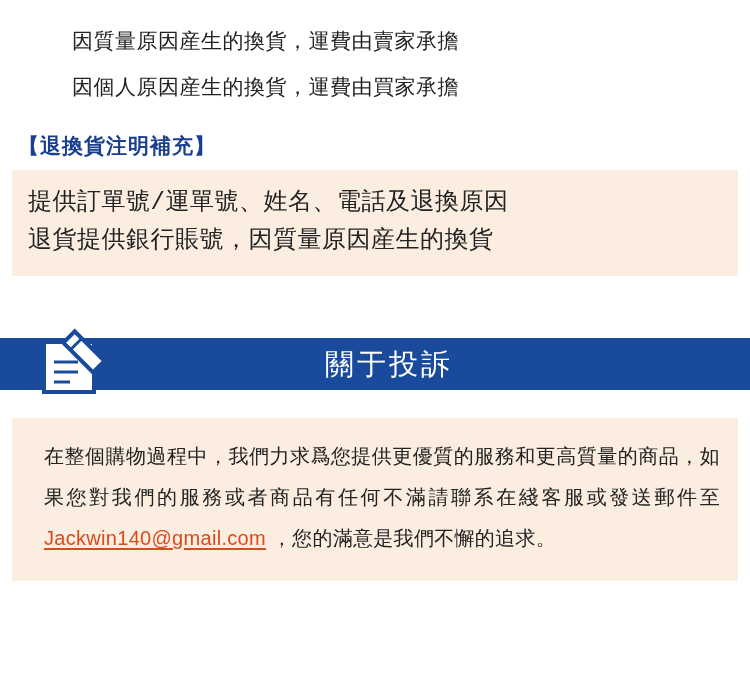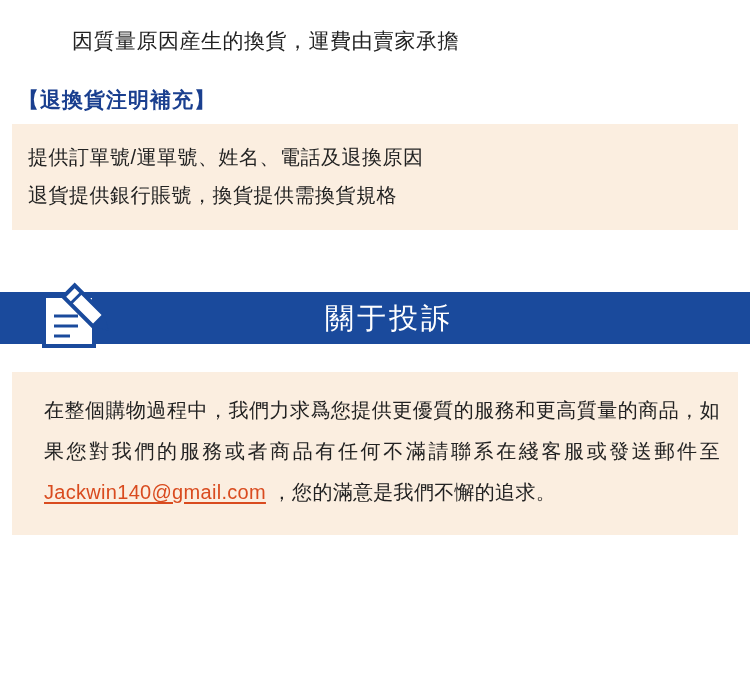--- a/index.html
+++ b/index.html
@@ -41,24 +41,25 @@
     letter-spacing: 1px;
   }
 
   
   .note-box {
     background: #fbeee0;
     margin: 0 12px 0 12px;
     padding: 14px 16px 16px 16px;
   }
   .note-line {
-    font-size: 20px;
+    font-size: 24px;
     line-height: 38px;
     color: #222222;
     letter-spacing: 0.5px;
+    font-family: Liberation Mono, monospace;
   }
 
   
   .banner-wrap {
     position: relative;
     margin-top: 52px;
     height: 70px;
   }
   .banner-bar {
     position: absolute;
@@ -108,27 +109,28 @@
     text-underline-offset: 3px;
   }
 </style>
 </head>
 <body>
 
 <div class="page">
 
   <div class="policy-lines">
     <div class="policy-line">因質量原因産生的換貨，運費由賣家承擔</div>
+    <div class="policy-line">因個人原因産生的換貨，運費由買家承擔</div>
   </div>
 
   <div class="bracket-heading">【退換貨注明補充】</div>
 
   <div class="note-box">
     <div class="note-line">提供訂單號/運單號、姓名、電話及退換原因</div>
-    <div class="note-line">退貨提供銀行賬號，換貨提供需換貨規格</div>
+    <div class="note-line">退貨提供銀行賬號，因質量原因産生的換貨</div>
   </div>
 
   <div class="banner-wrap">
     <div class="banner-bar"></div>
     <div class="banner-title">關于投訴</div>
     <div class="banner-icon">
       <svg width="78" height="72" viewBox="0 0 78 72" xmlns="http://www.w3.org/2000/svg">
 
         <rect x="6" y="14" width="50" height="50" fill="#ffffff" stroke="#1a4a9c" stroke-width="4"></rect>
 

